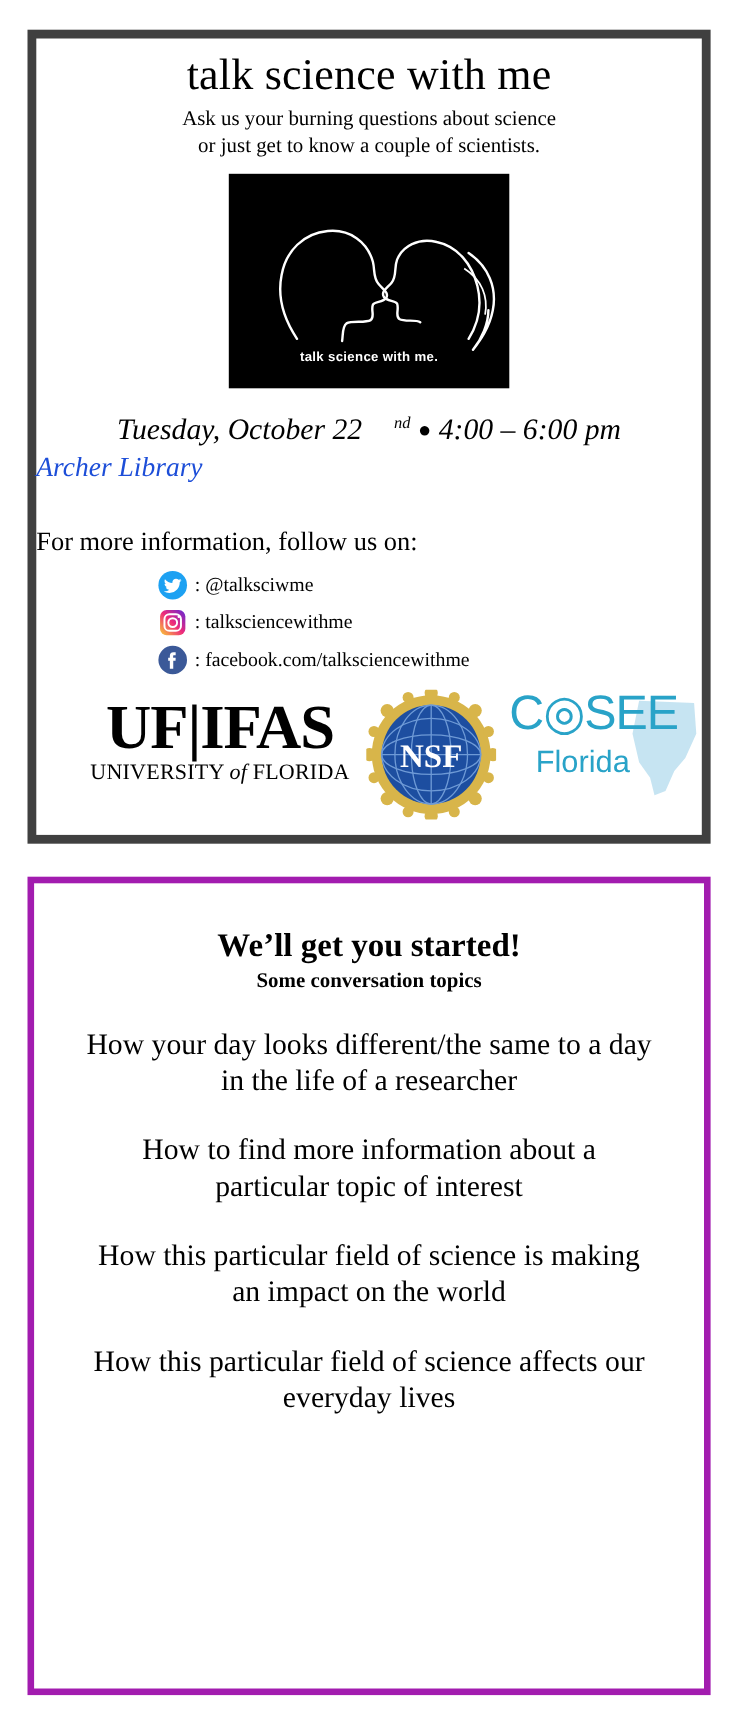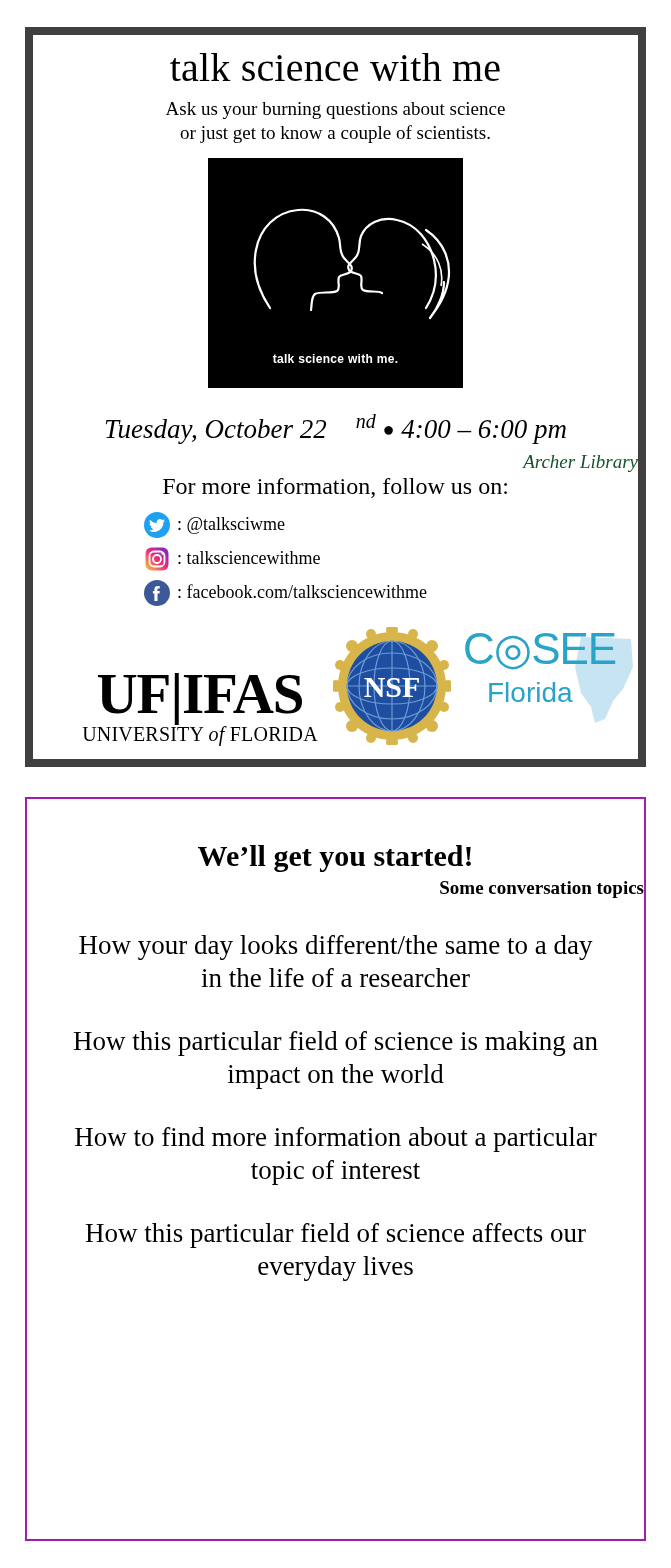--- a/index.html
+++ b/index.html
@@ -42,21 +42,21 @@
     font-family: "Liberation Serif", serif;
     font-size: 19px;
     line-height: 1.28;
     margin-top: 8px;
     padding: 0 52px;
   }
 
   
   .logo-box {
     width: 255px;
-    height: 230px;
+    height: 195px;
     background: #000000;
     margin: 12px auto 0 auto;
     position: relative;
   }
   .logo-caption {
     position: absolute;
     left: 0; right: 0;
     bottom: 22px;
     text-align: center;
     color: #ffffff;
@@ -67,34 +67,34 @@
   }
   .logo-svg { position: absolute; left: 0; top: 0; }
 
   .event-line {
     text-align: center;
     font-style: italic;
     font-size: 27px;
     margin-top: 22px;
     white-space: nowrap;
   }
-  .event-line sup { font-size: 20px; margin-left: 29px; }
+  .event-line sup { font-size: 15px; margin-left: 29px; }
   .bullet-dot { font-style: normal; font-size: 20px; vertical-align: 2px; }
 
   .venue-line {
-    text-align: right;
+    text-align: left;
     font-style: italic;
-    font-size: 19px;
-    color: #14532d;
+    font-size: 25px;
+    color: #1d4ed8;
     margin-top: 6px;
   }
 
   .info-head {
-    text-align: center;
     font-size: 24px;
+    margin-top: 40px;
   }
 
   .social-list {
     margin: 8px 0 0 0;
     padding: 0 0 0 110px;
     list-style: none;
   }
   .social-row {
     display: flex;
     align-items: center;
@@ -113,21 +113,21 @@
   
   .sponsors {
     position: absolute;
     left: 0; right: 0;
     bottom: 14px;
     height: 118px;
   }
   .uf {
     position: absolute;
     left: 42px;
-    top: 40px;
+    top: 8px;
     width: 250px;
     text-align: center;
   }
   .uf-main {
     font-family: "Liberation Serif", serif;
     font-weight: bold;
     font-size: 57px;
     line-height: .95;
     letter-spacing: -1px;
   }
@@ -169,32 +169,32 @@
     margin-left: 24px;
   }
 
   
   .topics {
     position: absolute;
     left: 25px;
     top: 797px;
     width: 621px;
     height: 744px;
-    border: 2px solid #a21caf;
+    border: 6px solid #a21caf;
     box-sizing: border-box;
     background: #ffffff;
   }
   .topics-title {
     text-align: center;
     font-weight: bold;
     font-size: 30px;
     margin-top: 40px;
   }
   .topics-subtitle {
-    text-align: right;
+    text-align: center;
     font-weight: bold;
     font-size: 19px;
     margin-top: 4px;
   }
   .topic {
     text-align: center;
     font-size: 27px;
     line-height: 1.22;
     padding: 0 44px;
     margin-top: 30px;
@@ -335,16 +335,16 @@
     </div>
 
   </div>
 </div>
 
 <div class="topics">
   <div class="topics-title">We’ll get you started!</div>
   <div class="topics-subtitle">Some conversation topics</div>
 
   <div class="topic">How your day looks different/the same to a day in the life of a researcher</div>
+  <div class="topic">How to find more information about a particular topic of interest</div>
   <div class="topic">How this particular field of science is making an impact on the world</div>
-  <div class="topic">How to find more information about a particular topic of interest</div>
   <div class="topic">How this particular field of science affects our everyday lives</div>
 </div>
 
 </body></html>

